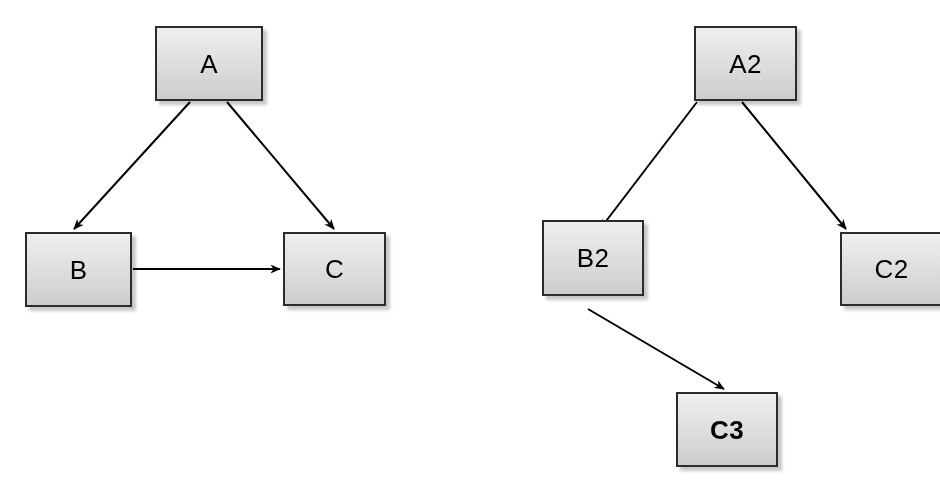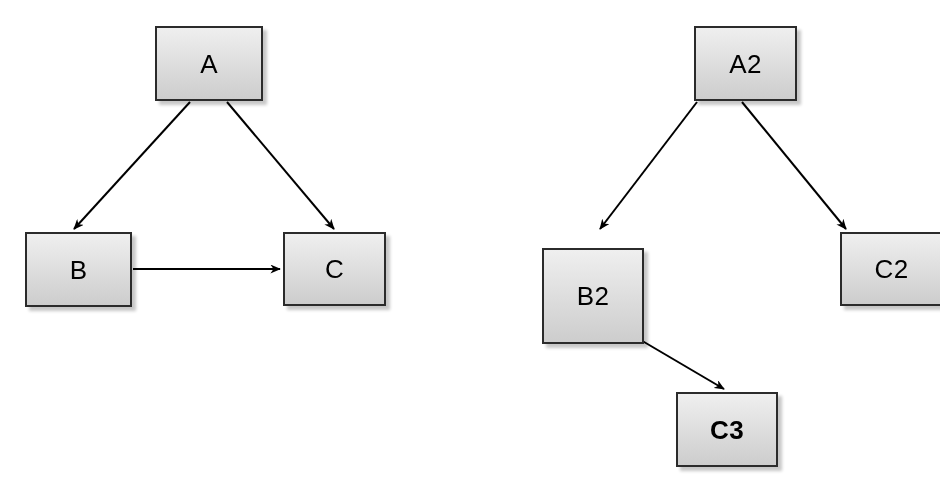--- a/index.html
+++ b/index.html
@@ -74,21 +74,21 @@
       </div>
       <div class="node" style="left: 25px; top: 232px; width: 107px; height: 75px; border-color: rgb(43, 43, 43); background: linear-gradient(rgb(239, 239, 239) 0%, rgb(205, 205, 205) 100%);">
         <span class="node-label" style="color: rgb(0, 0, 0);">B</span>
       </div>
       <div class="node" style="left: 283px; top: 232px; width: 103px; height: 74px; border-color: rgb(43, 43, 43); background: linear-gradient(rgb(239, 239, 239) 0%, rgb(205, 205, 205) 100%);">
         <span class="node-label" style="color: rgb(0, 0, 0);">C</span>
       </div>
       <div class="node" style="left: 670px; top: 26px; width: 103px; height: 75px; border-color: rgb(43, 43, 43); background: linear-gradient(rgb(239, 239, 239) 0%, rgb(205, 205, 205) 100%); margin-left: 24px;">
         <span class="node-label" style="color: rgb(0, 0, 0);">A2</span>
       </div>
-      <div class="node" style="left: 542px; top: 248px; width: 102px; height: 96px; border-color: rgb(43, 43, 43); background: linear-gradient(rgb(239, 239, 239) 0%, rgb(205, 205, 205) 100%);">
+      <div class="node" style="left: 542px; top: 220px; width: 102px; height: 76px; border-color: rgb(43, 43, 43); background: linear-gradient(rgb(239, 239, 239) 0%, rgb(205, 205, 205) 100%);">
         <span class="node-label" style="color: rgb(0, 0, 0);">B2</span>
       </div>
       <div class="node" style="left: 840px; top: 232px; width: 103px; height: 74px; border-color: rgb(43, 43, 43); background: linear-gradient(rgb(239, 239, 239) 0%, rgb(205, 205, 205) 100%);">
         <span class="node-label" style="color: rgb(0, 0, 0);">C2</span>
       </div>
       <div class="node" style="left: 676px; top: 392px; width: 102px; height: 75px; border-color: rgb(43, 43, 43); background: linear-gradient(rgb(239, 239, 239) 0%, rgb(205, 205, 205) 100%);">
         <span class="node-label" style="color: rgb(0, 0, 0); font-weight: bold;">C3</span>
       </div>
     </div>
 

